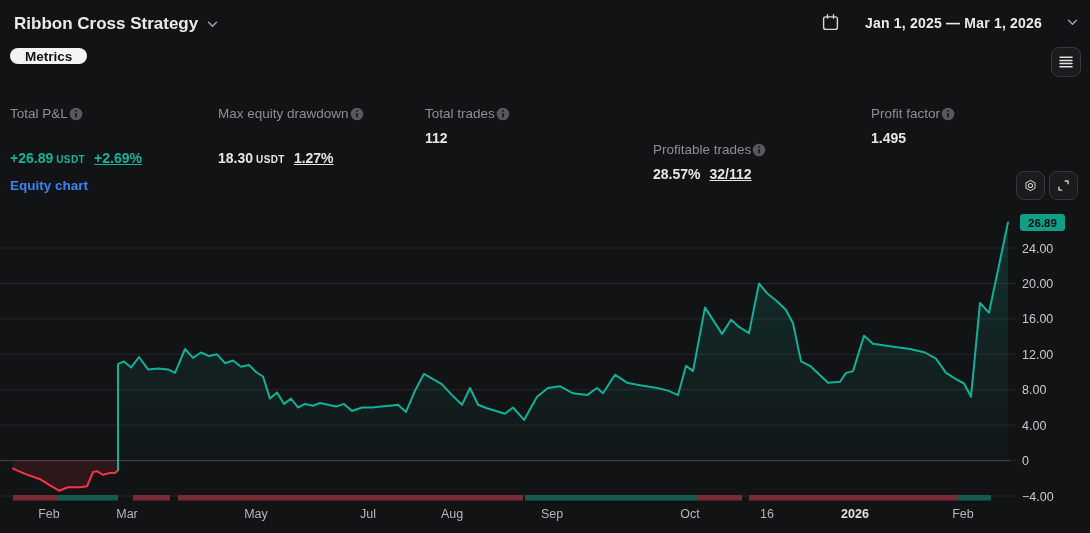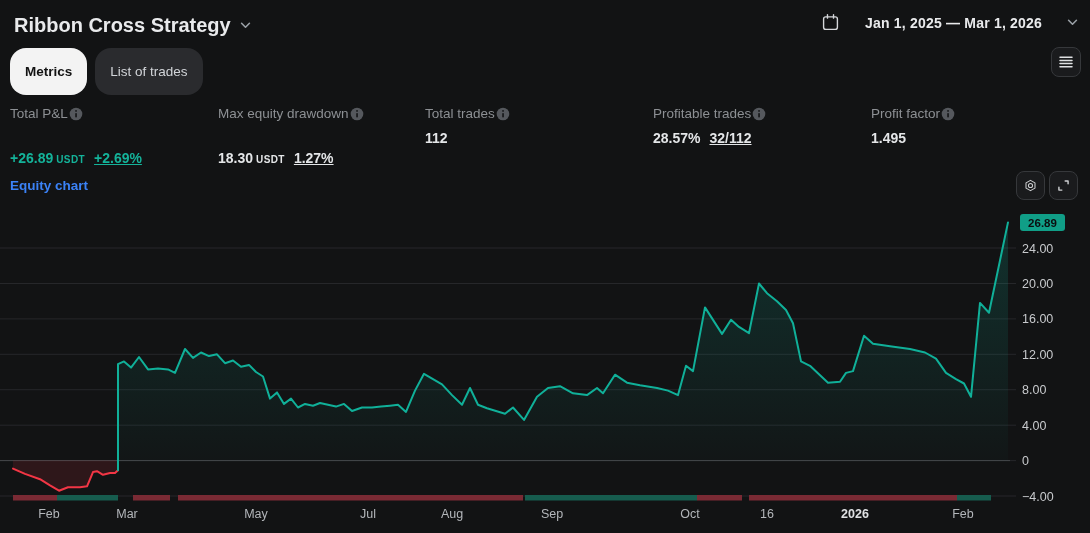--- a/index.html
+++ b/index.html
@@ -3,27 +3,27 @@
 <meta charset="utf-8">
 <style>
   html,body{margin:0;padding:0;}
   body{
     width:1090px;height:533px;position:relative;overflow:hidden;
     background:#121314;font-family:"Liberation Sans",sans-serif;
     -webkit-font-smoothing:antialiased;
   }
   
   .strategy-sel{position:absolute;left:14px;top:14px;display:flex;align-items:center;gap:9px;cursor:pointer;}
-  .strategy-sel .name{font-size:20px;font-weight:bold;color:#e9eaec;}
+  .strategy-sel .name{font-size:17px;font-weight:bold;color:#e9eaec;}
   .chev{width:11px;height:7px;display:inline-block;}
   .date-range{position:absolute;right:12px;top:13px;display:flex;align-items:center;gap:25px;cursor:pointer;}
   .date-range .dtext{font-size:14px;font-weight:600;color:#e9eaec;letter-spacing:.2px;}
   
   .tabs{position:absolute;left:10px;top:48px;display:flex;gap:8px;}
-  .pill{height:47px;border-radius:16px;display:inline-flex;align-items:center;padding:0 15px;
+  .pill{height:16px;border-radius:16px;display:inline-flex;align-items:center;padding:0 15px;
         font-size:13.5px;cursor:pointer;white-space:nowrap;}
   .pill.active{background:#f3f3f3;color:#131313;font-weight:600;}
   .pill.inactive{background:#2a2b2e;color:#d2d5d9;}
   .icon-btn{position:absolute;box-sizing:border-box;border:1px solid #36383b;background:#1a1b1d;
         border-radius:8px;display:flex;align-items:center;justify-content:center;cursor:pointer;}
   #report-menu-btn{right:9px;top:47px;width:30px;height:30px;}
   
   #metrics-row .metric{position:absolute;top:106px;}
   .mlabel-row{display:flex;align-items:center;gap:1px;}
   .mlabel{font-size:13.5px;color:#8d9094;}
@@ -56,21 +56,20 @@
     <line x1="14.5" y1="2" x2="14.5" y2="6" stroke="#d5d7da" stroke-width="1.6" stroke-linecap="round"></line>
   </svg>
   <span class="dtext">Jan 1, 2025 — Mar 1, 2026</span>
   <svg class="chev" viewBox="0 0 12 8">
     <path d="M1.5 1.5 L6 6 L10.5 1.5" fill="none" stroke="#9aa0a6" stroke-width="1.8" stroke-linecap="round" stroke-linejoin="round"></path>
   </svg>
 </div>
 
 <div class="tabs">
   <div class="pill active">Metrics</div>
-  <div class="pill inactive">List of trades</div>
 </div>
 
 <div class="icon-btn" id="report-menu-btn">
   <svg width="16" height="16" viewBox="0 0 16 16">
     <g stroke="#dfe1e3" stroke-width="1.5" stroke-linecap="round">
       <line x1="2" y1="3.2" x2="14" y2="3.2"></line>
       <line x1="2" y1="6.4" x2="14" y2="6.4"></line>
       <line x1="2" y1="9.6" x2="14" y2="9.6"></line>
       <line x1="2" y1="12.8" x2="14" y2="12.8"></line>
     </g>
@@ -114,21 +113,21 @@
         <svg width="14" height="14" viewBox="0 0 14 14" style="flex:none">
           <circle cx="7" cy="7" r="6.3" fill="#55585d"></circle>
           <rect x="6.2" y="5.9" width="1.7" height="4.6" rx="0.8" fill="#17181a"></rect>
           <circle cx="7.05" cy="3.9" r="0.95" fill="#17181a"></circle>
         </svg>
       </div>
       <div class="mvalue">
         <span class="vpart">112</span>
       </div>
     </div>
-    <div class="metric" style="left: 653px;">
+    <div class="metric" style="left: 653px; margin-top: 36px;">
       <div class="mlabel-row">
         <span class="mlabel">Profitable trades</span>
         <svg width="14" height="14" viewBox="0 0 14 14" style="flex:none">
           <circle cx="7" cy="7" r="6.3" fill="#55585d"></circle>
           <rect x="6.2" y="5.9" width="1.7" height="4.6" rx="0.8" fill="#17181a"></rect>
           <circle cx="7.05" cy="3.9" r="0.95" fill="#17181a"></circle>
         </svg>
       </div>
       <div class="mvalue">
         <span class="vpart">28.57%</span>

